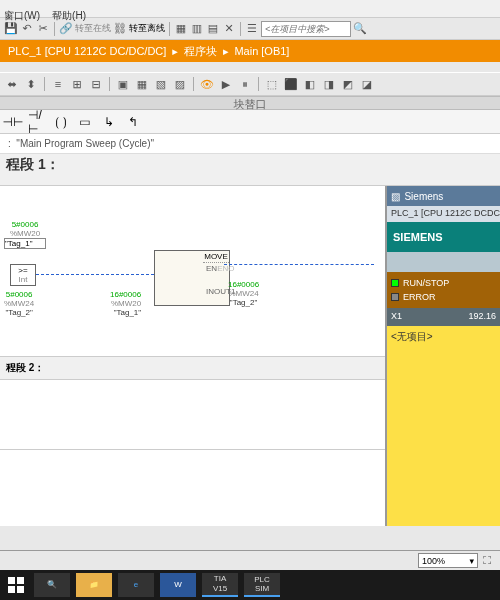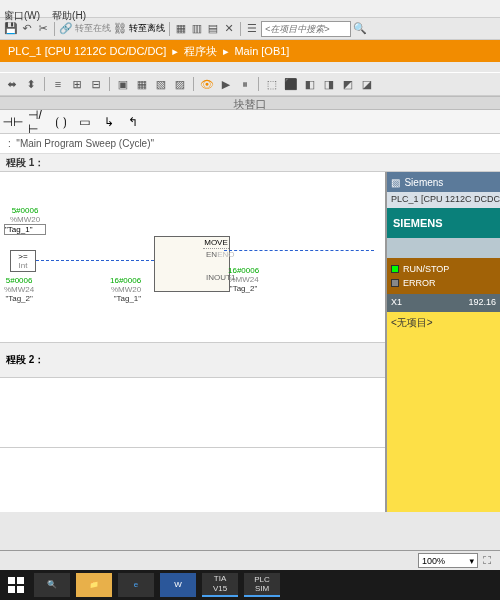--- a/index.html
+++ b/index.html
@@ -19,21 +19,21 @@
 .toolbar2 { height: 24px; background: #e8e8e8; border-top: 1px solid #fff; border-bottom: 1px solid #ccc; display: flex; align-items: center; padding: 0 4px; gap: 3px; margin-top: 10px; }
 .tb2-icon { width: 16px; height: 16px; display: inline-flex; align-items: center; justify-content: center; color: #555; font-size: 11px; border: 1px solid transparent; }
 
 .divider-bar { height: 14px; background: #d8d8d8; border-top: 1px solid #bbb; border-bottom: 1px solid #bbb; text-align: center; font-size: 11px; color: #666; line-height: 14px; }
 
 .toolbar3 { height: 24px; background: #f5f5f5; border-bottom: 1px solid #ccc; display: flex; align-items: center; padding: 0 4px; gap: 6px; }
 .tb3-icon { width: 18px; height: 16px; display: inline-flex; align-items: center; justify-content: center; font-size: 12px; }
 
 .info-row { height: 20px; background: #fff; border-bottom: 1px solid #ddd; display: flex; align-items: center; padding: 0 8px; font-size: 10px; color: #555; }
 
-.network-header { height: 18px; background: #f0f0f0; border-bottom: 1px solid #ccc; padding: 2px 6px; font-size: 10px; color: #333; font-weight: bold; }
+.network-header { height: 32px; background: #f0f0f0; border-bottom: 1px solid #ccc; padding: 2px 6px; font-size: 14px; color: #333; font-weight: bold; }
 
 .main-area { display: flex; height: 340px; }
 .canvas { flex: 1; background: #fff; position: relative; }
 .side-panel { width: 115px; background: #ddd; border-left: 2px solid #999; display: flex; flex-direction: column; }
 
 .side-title { height: 20px; background: #5b7a9a; color: #fff; display: flex; align-items: center; padding: 0 4px; font-size: 10px; gap: 4px; }
 .side-sub { height: 16px; background: #d8e0e8; font-size: 9px; padding: 2px 4px; color: #333; white-space: nowrap; overflow: hidden; }
 .side-logo { height: 30px; background: #0a807a; color: #fff; display: flex; align-items: center; padding: 0 6px; font-size: 11px; font-weight: bold; }
 .side-spacer { height: 20px; background: #b8c8d0; }
 .side-status { background: #a16207; padding: 4px; }
@@ -51,21 +51,21 @@
 .tag-name { color: #333; }
 .input-field { width: 42px; height: 11px; border: 1px solid #888; background: #fff; font-size: 8px; }
 
 .cmp-box { position: absolute; width: 26px; height: 22px; border: 1px solid #666; background: #fff; text-align: center; font-size: 8px; display: flex; flex-direction: column; justify-content: center; }
 .move-box { position: absolute; width: 76px; height: 56px; border: 1px solid #666; background: #faf8f0; font-size: 8px; padding-left: 48px; }
 .move-title { text-align: center; border-bottom: 1px dotted #999; padding: 1px; }
 .move-row { display: flex; justify-content: space-between; padding: 1px 3px; color: #666; }
 
 .wire-h { position: absolute; height: 0; border-top: 1px dashed #2860d0; }
 
-.network-header2 { background: #f0f0f0; border-top: 1px solid #ccc; border-bottom: 1px solid #ccc; padding: 10px 6px; font-size: 10px; font-weight: bold; }
+.network-header2 { background: #f0f0f0; border-top: 1px solid #ccc; border-bottom: 1px solid #ccc; padding: 4px 6px; font-size: 10px; font-weight: bold; }
 .canvas2 { height: 70px; background: #fff; border-bottom: 1px solid #ccc; }
 
 .bottom-bar { position: absolute; bottom: 30px; left: 0; right: 0; height: 20px; background: #e8e8e8; border-top: 1px solid #999; display: flex; align-items: center; justify-content: flex-end; padding: 0 6px; gap: 2px; }
 .zoom-box { width: 60px; height: 15px; border: 1px solid #888; background: #fff; font-size: 9px; padding: 0 3px; display: flex; align-items: center; justify-content: space-between; }
 
 .tabs-row { position: absolute; bottom: 30px; right: 6px; transform: translateY(20px); display: flex; gap: 0; font-size: 9px; }
 .prop-tab { border: 1px solid #999; background: #e8e8e8; padding: 1px 6px; border-bottom: none; }
 .prop-tab.active { background: #fff; }
 
 .taskbar { position: absolute; bottom: 0; left: 0; right: 0; height: 30px; background: #1a1a1a; display: flex; align-items: center; padding: 0 4px; gap: 6px; }

